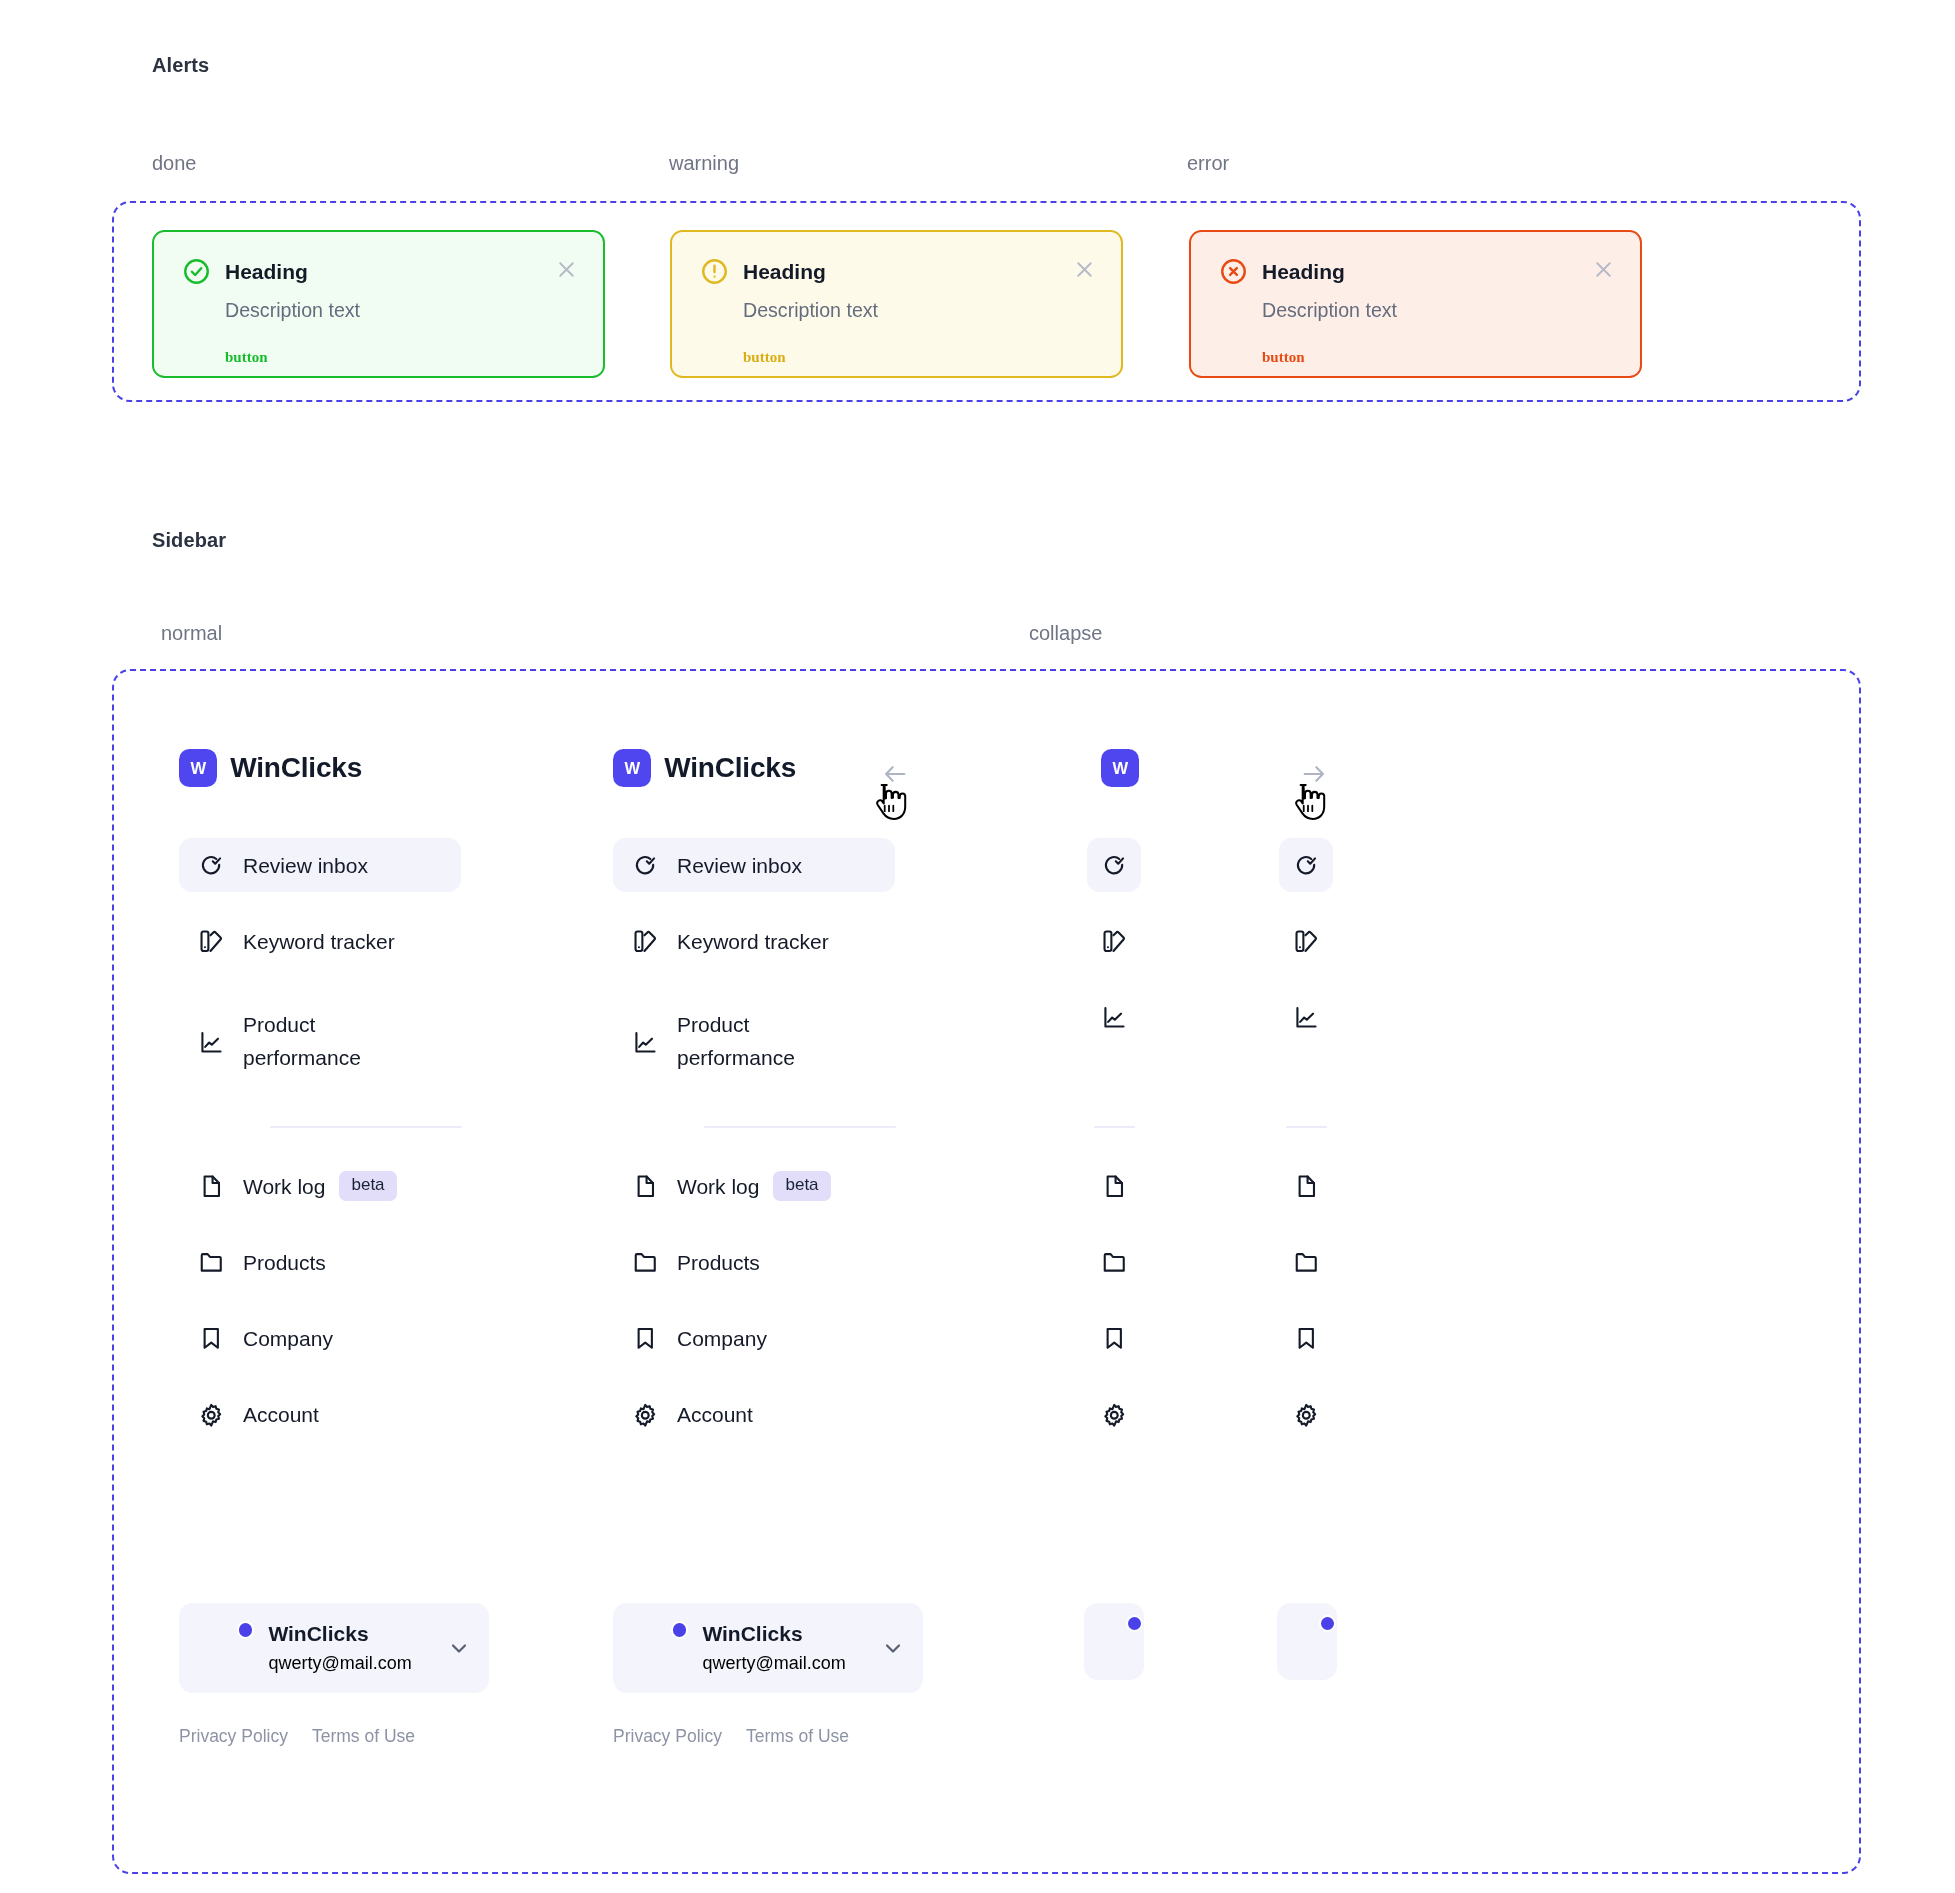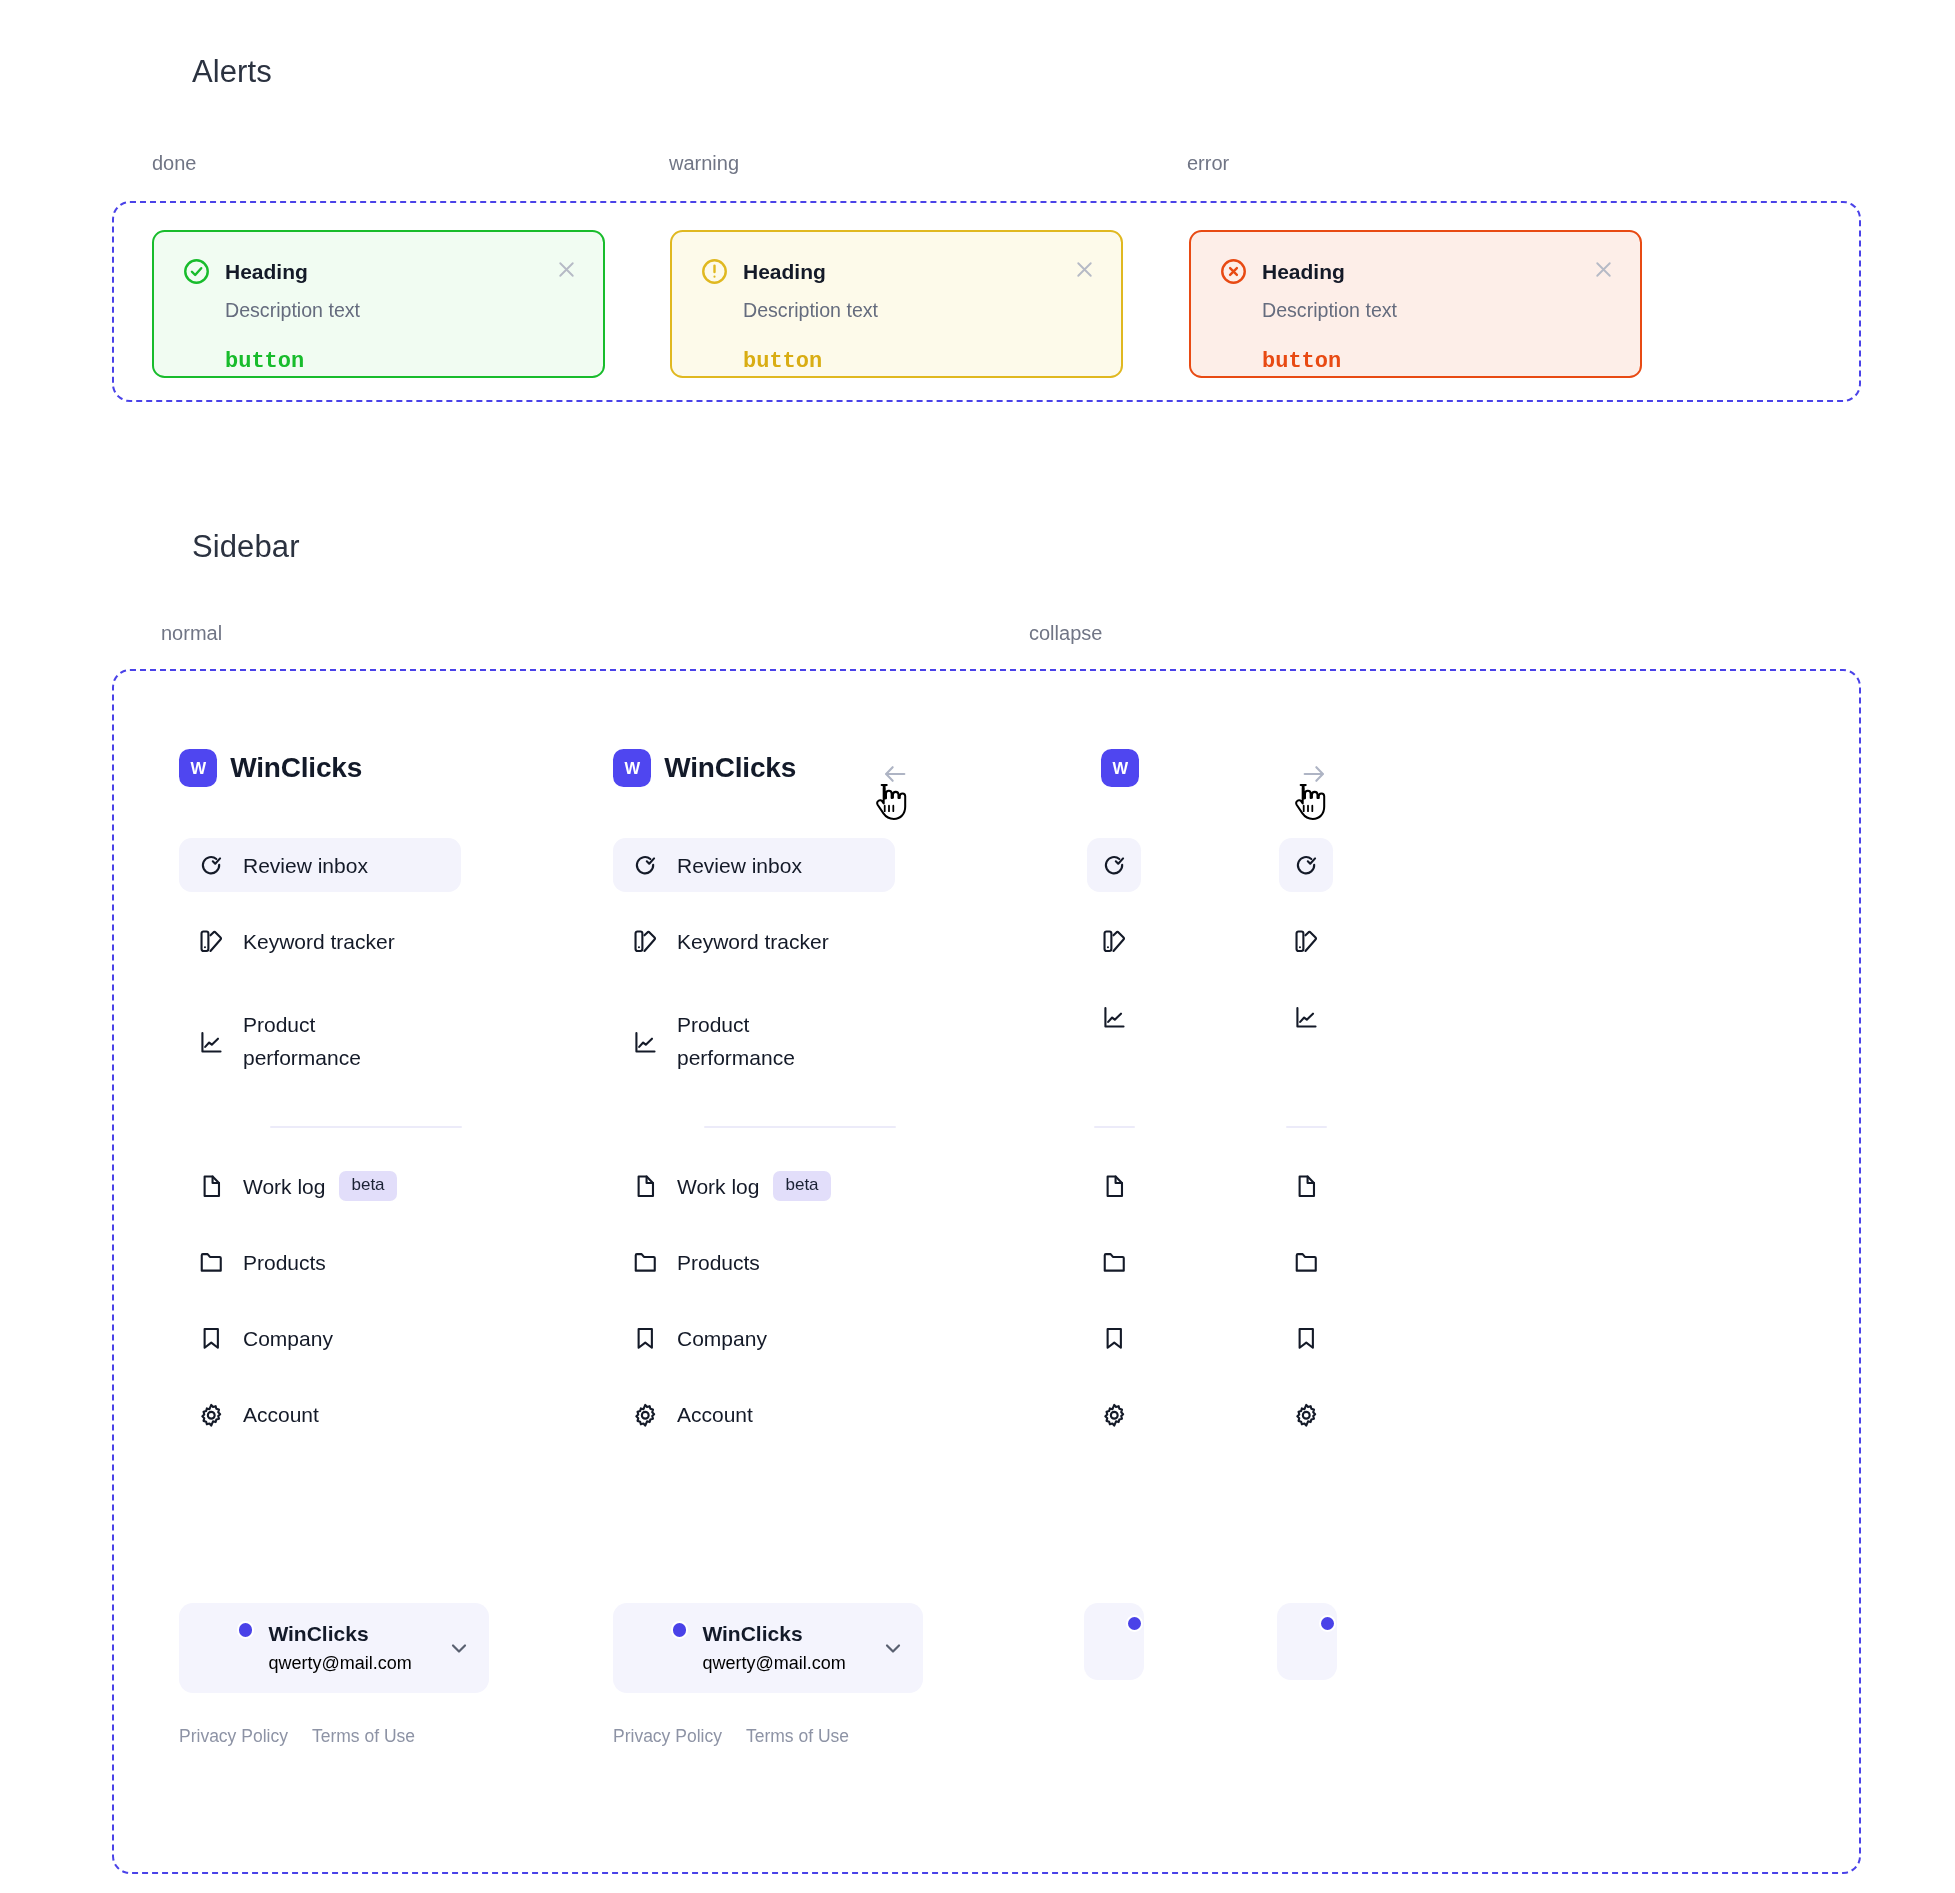--- a/index.html
+++ b/index.html
@@ -9,25 +9,24 @@
     background: #ffffff;
     font-family: "Liberation Sans", sans-serif;
     -webkit-font-smoothing: antialiased;
   }
 
   .page { position: relative; width: 1955px; height: 1894px; }
 
   
   .section-title {
     position: absolute;
-    font-size: 31px;
-    font-weight: 400;
+    font-size: 20px;
+    font-weight: 700;
     color: #2b3240;
     letter-spacing: 0.1px;
-    margin-left: 40px;
   }
   .state-label {
     position: absolute;
     font-size: 20px;
     font-weight: 400;
     color: #707585;
   }
 
   
   .dashed-box {
@@ -59,29 +58,29 @@
     line-height: 29px;
   }
   .alert-desc {
     font-size: 19.6px;
     color: #656c7e;
     margin-top: 11.2px;
     margin-left: 43px;
     line-height: 26.5px;
   }
   .alert-button {
-    font-size: 22px;
+    font-size: 15px;
     font-weight: 700;
     margin-top: 25px;
     margin-left: 43px;
     background: none;
     border: none;
     padding: 0;
     cursor: pointer;
-    font-family: Liberation Mono, monospace;
+    font-family: Liberation Serif, serif;
   }
   .alert-close {
     position: absolute;
     top: 25px;
     right: 24px;
     width: 25px; height: 25px;
     cursor: pointer;
   }
 
   .alert.done    { background: #f1fcf2; border-color: #18bc2c; }

